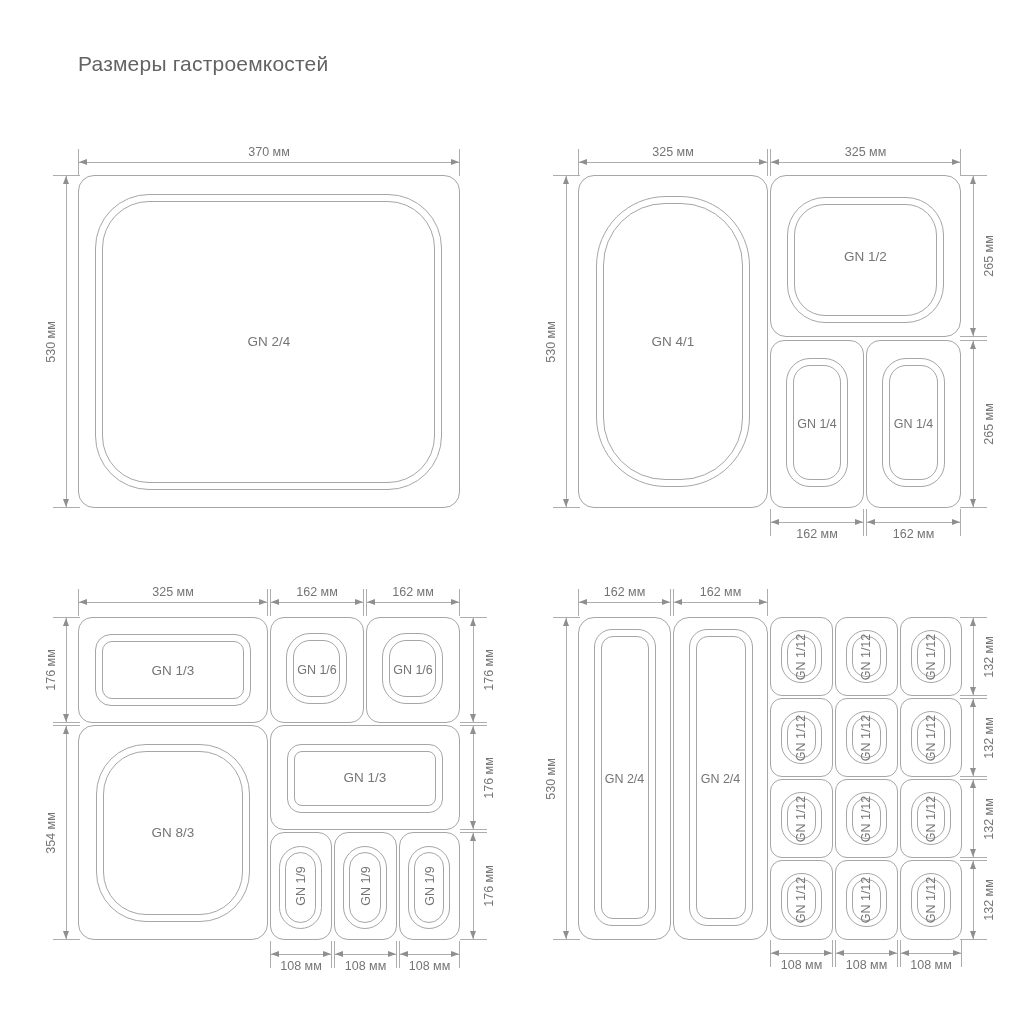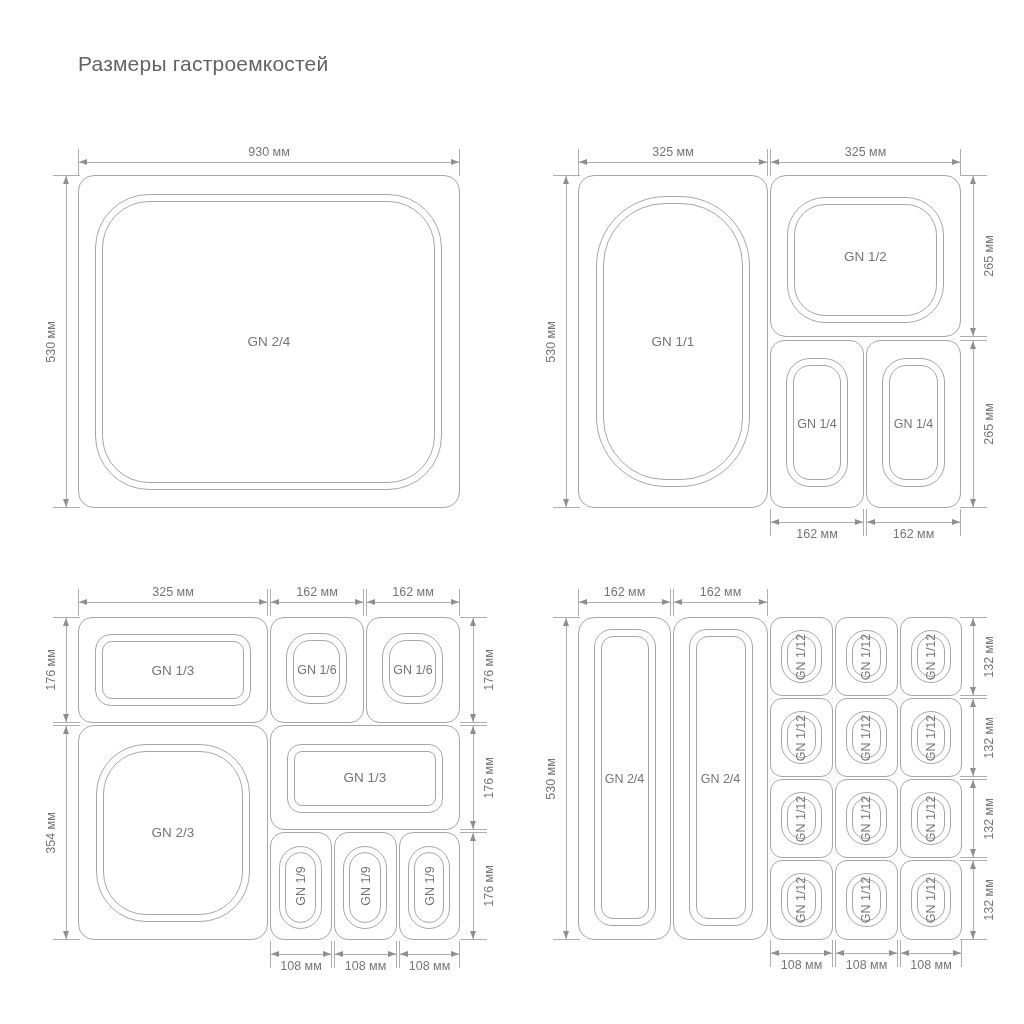--- a/index.html
+++ b/index.html
@@ -53,37 +53,37 @@
       <div class="ring" style="left:23px;top:25px;right:24px;bottom:24px;border-radius:47px;"></div>
       <div class="lbl">
           <span>GN 2/4</span>
         </div>
     </div>
     <div class="dim dim-h" style="left:78px;top:162px;width:382px;">
       <i class="ext ea"></i>
         <i class="ext eb"></i>
         <i class="arr al"></i>
         <i class="arr ar"></i>
-      <span class="dlab">930 мм</span>
+      <span class="dlab">370 мм</span>
     </div>
     <div class="dim dim-v lab-l" style="left:66px;top:175px;height:333px;">
       <i class="ext ea"></i>
         <i class="ext eb"></i>
         <i class="arr at"></i>
         <i class="arr ab"></i>
       <span class="dlab">530 мм</span>
     </div>
   </div>
 
   <div>
     <div class="box" style="left:578px;top:175px;width:190px;height:333px;border-radius:16px;">
       <div class="ring" style="left:17px;top:20px;right:17px;bottom:20px;border-radius:70px;"></div>
       <div class="ring" style="left:24px;top:27px;right:24px;bottom:27px;border-radius:62px;"></div>
       <div class="lbl">
-          <span>GN 1/1</span>
+          <span>GN 4/1</span>
         </div>
     </div>
     <div class="box" style="left:770px;top:175px;width:191px;height:162px;border-radius:16px;">
       <div class="ring" style="left:16px;top:21px;right:16px;bottom:13px;border-radius:38px;"></div>
       <div class="ring" style="left:23px;top:28px;right:23px;bottom:20px;border-radius:31px;"></div>
       <div class="lbl">
           <span>GN 1/2</span>
         </div>
     </div>
     <div class="box" style="left:770px;top:340px;width:94px;height:168px;border-radius:14px;">
@@ -170,21 +170,21 @@
       <div class="ring" style="left:15px;top:15px;right:16px;bottom:18px;border-radius:24px;"></div>
       <div class="ring" style="left:22px;top:22px;right:23px;bottom:25px;border-radius:17px;"></div>
       <div class="lbl sm">
           <span>GN 1/6</span>
         </div>
     </div>
     <div class="box" style="left:78px;top:725px;width:190px;height:215px;border-radius:16px;">
       <div class="ring" style="left:17px;top:18px;right:17px;bottom:17px;border-radius:50px;"></div>
       <div class="ring" style="left:24px;top:25px;right:24px;bottom:24px;border-radius:43px;"></div>
       <div class="lbl">
-          <span>GN 2/3</span>
+          <span>GN 8/3</span>
         </div>
     </div>
     <div class="box" style="left:270px;top:725px;width:190px;height:105px;border-radius:14px;">
       <div class="ring" style="left:16px;top:18px;right:16px;bottom:16px;border-radius:14px;"></div>
       <div class="ring" style="left:23px;top:25px;right:23px;bottom:23px;border-radius:8px;"></div>
       <div class="lbl">
           <span>GN 1/3</span>
         </div>
     </div>
     <div class="box" style="left:270px;top:832px;width:62px;height:108px;border-radius:14px;">

